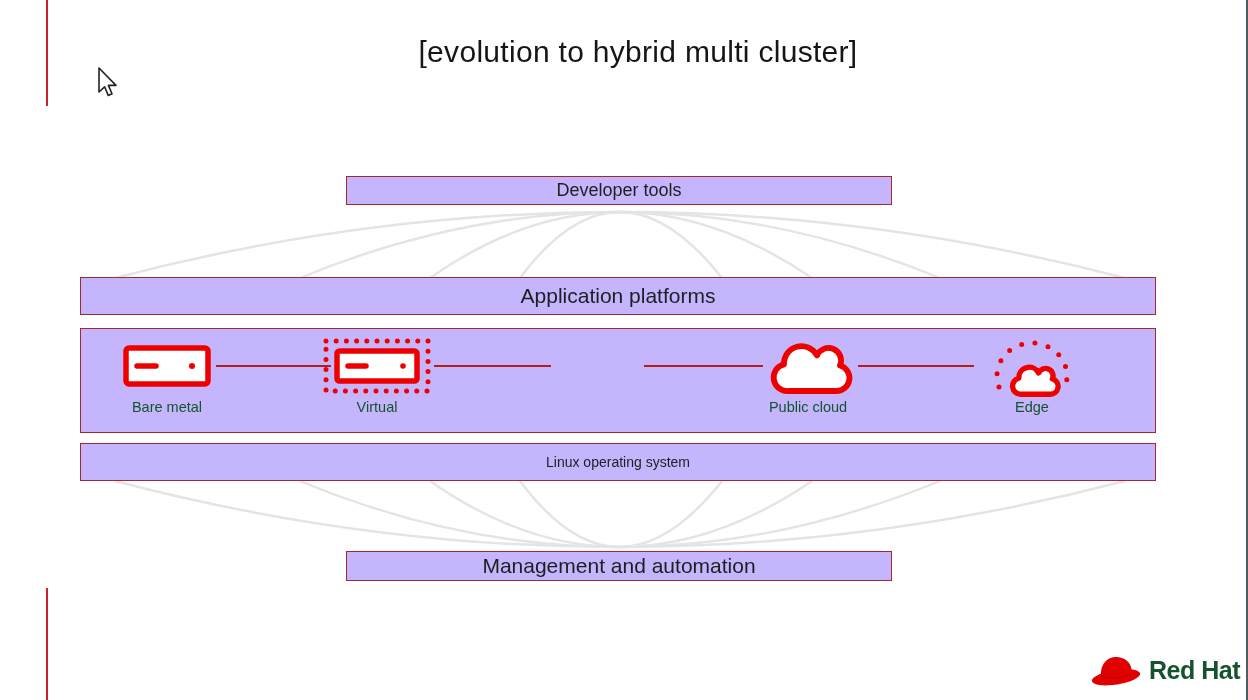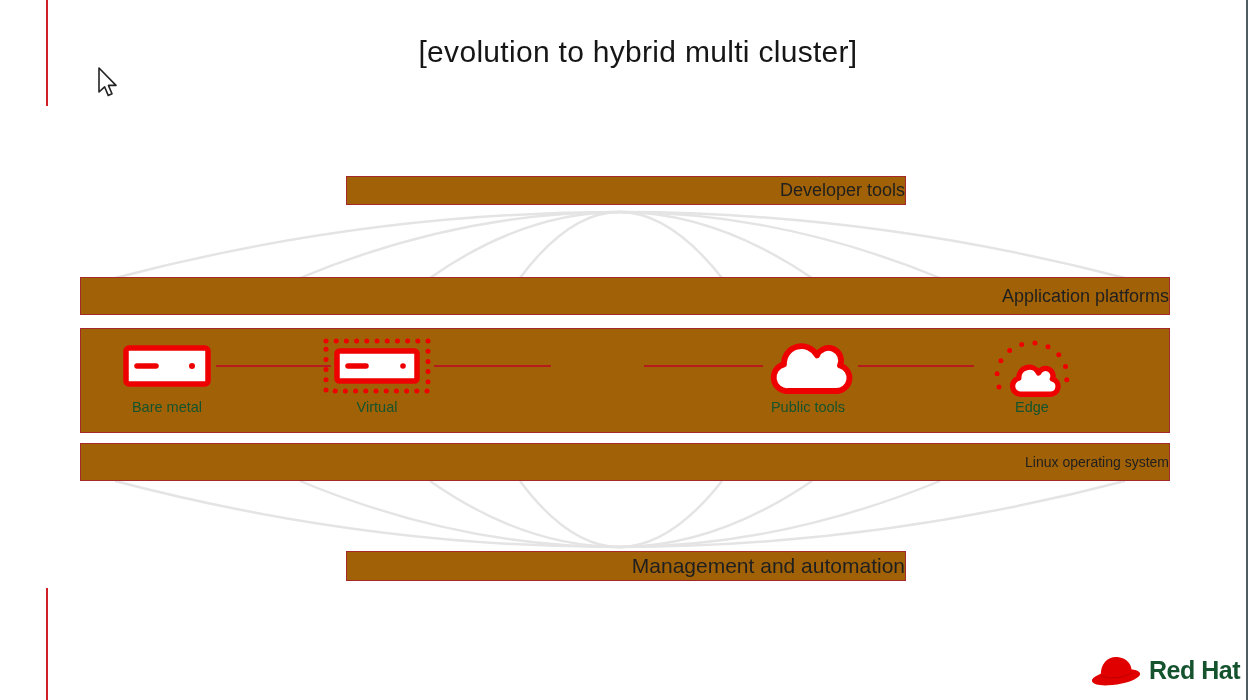--- a/index.html
+++ b/index.html
@@ -23,28 +23,27 @@
   .slide-title{
     position:absolute;left:0;top:35px;width:1240px;
     text-align:center;
     font-size:30px;font-weight:300;letter-spacing:0.3px;
     color:#161616;
     padding-left:18px;
   }
   .arcs{position:absolute;left:0;top:0;z-index:1;}
   .layer-box{
     position:absolute;z-index:2;
-    background:#a16207;
+    background:#c4b5fd;
     border:1px solid #a5282b;
-    display:flex;align-items:center;justify-content:flex-end;
+    display:flex;align-items:center;justify-content:center;
     color:#1f1f1f;
-    padding-left:14px;
   }
   .box-dev   {left:346px;top:176px;width:544px;height:27px;font-size:18px;}
-  .box-app   {left:80px; top:277px;width:1074px;height:36px;font-size:18px;}
+  .box-app   {left:80px; top:277px;width:1074px;height:36px;font-size:21px;}
   .box-infra {left:80px; top:328px;width:1074px;height:103px;}
   .box-linux {left:80px; top:443px;width:1074px;height:36px;font-size:14px;}
   .box-mgmt  {left:346px;top:551px;width:544px;height:28px;font-size:21px;}
   .infra-item{
     position:absolute;top:334px;z-index:3;
     display:flex;flex-direction:column;align-items:center;
   }
   .icon-cell{
     height:64px;display:flex;align-items:center;justify-content:center;
   }
@@ -133,21 +132,21 @@
     <div class="infra-label">Virtual</div>
   </div>
 
 
   <div class="infra-item" style="left:733px;width:150px;">
     <div class="icon-cell">
       <svg width="95" height="64" viewBox="0 0 95 64">
         <path d="M75,57 H27 A13.5,13.5 0 0 1 23,30.4 A17.5,17.5 0 0 1 56,21.5 A12.5,12.5 0 0 1 79,31.5 A13,13 0 0 1 75,57 Z" fill="#ffffff" stroke="#ee0000" stroke-width="5.8" stroke-linejoin="round"></path>
       </svg>
     </div>
-    <div class="infra-label">Public tools</div>
+    <div class="infra-label">Public cloud</div>
   </div>
 
   <div class="infra-item" style="left:957px;width:150px;">
     <div class="icon-cell">
       <svg width="100" height="62" viewBox="0 0 100 62">
         <path d="M17,52 A35,33 0 1 1 83,52" fill="none" stroke="#ee0000" stroke-width="5" stroke-dasharray="0 13.5" stroke-linecap="round"></path>
         <g transform="translate(23,25) scale(0.60)">
           <path d="M75,57 H27 A13.5,13.5 0 0 1 23,30.4 A17.5,17.5 0 0 1 56,21.5 A12.5,12.5 0 0 1 79,31.5 A13,13 0 0 1 75,57 Z" fill="#ffffff" stroke="#ee0000" stroke-width="9" stroke-linejoin="round"></path>
         </g>
       </svg>

